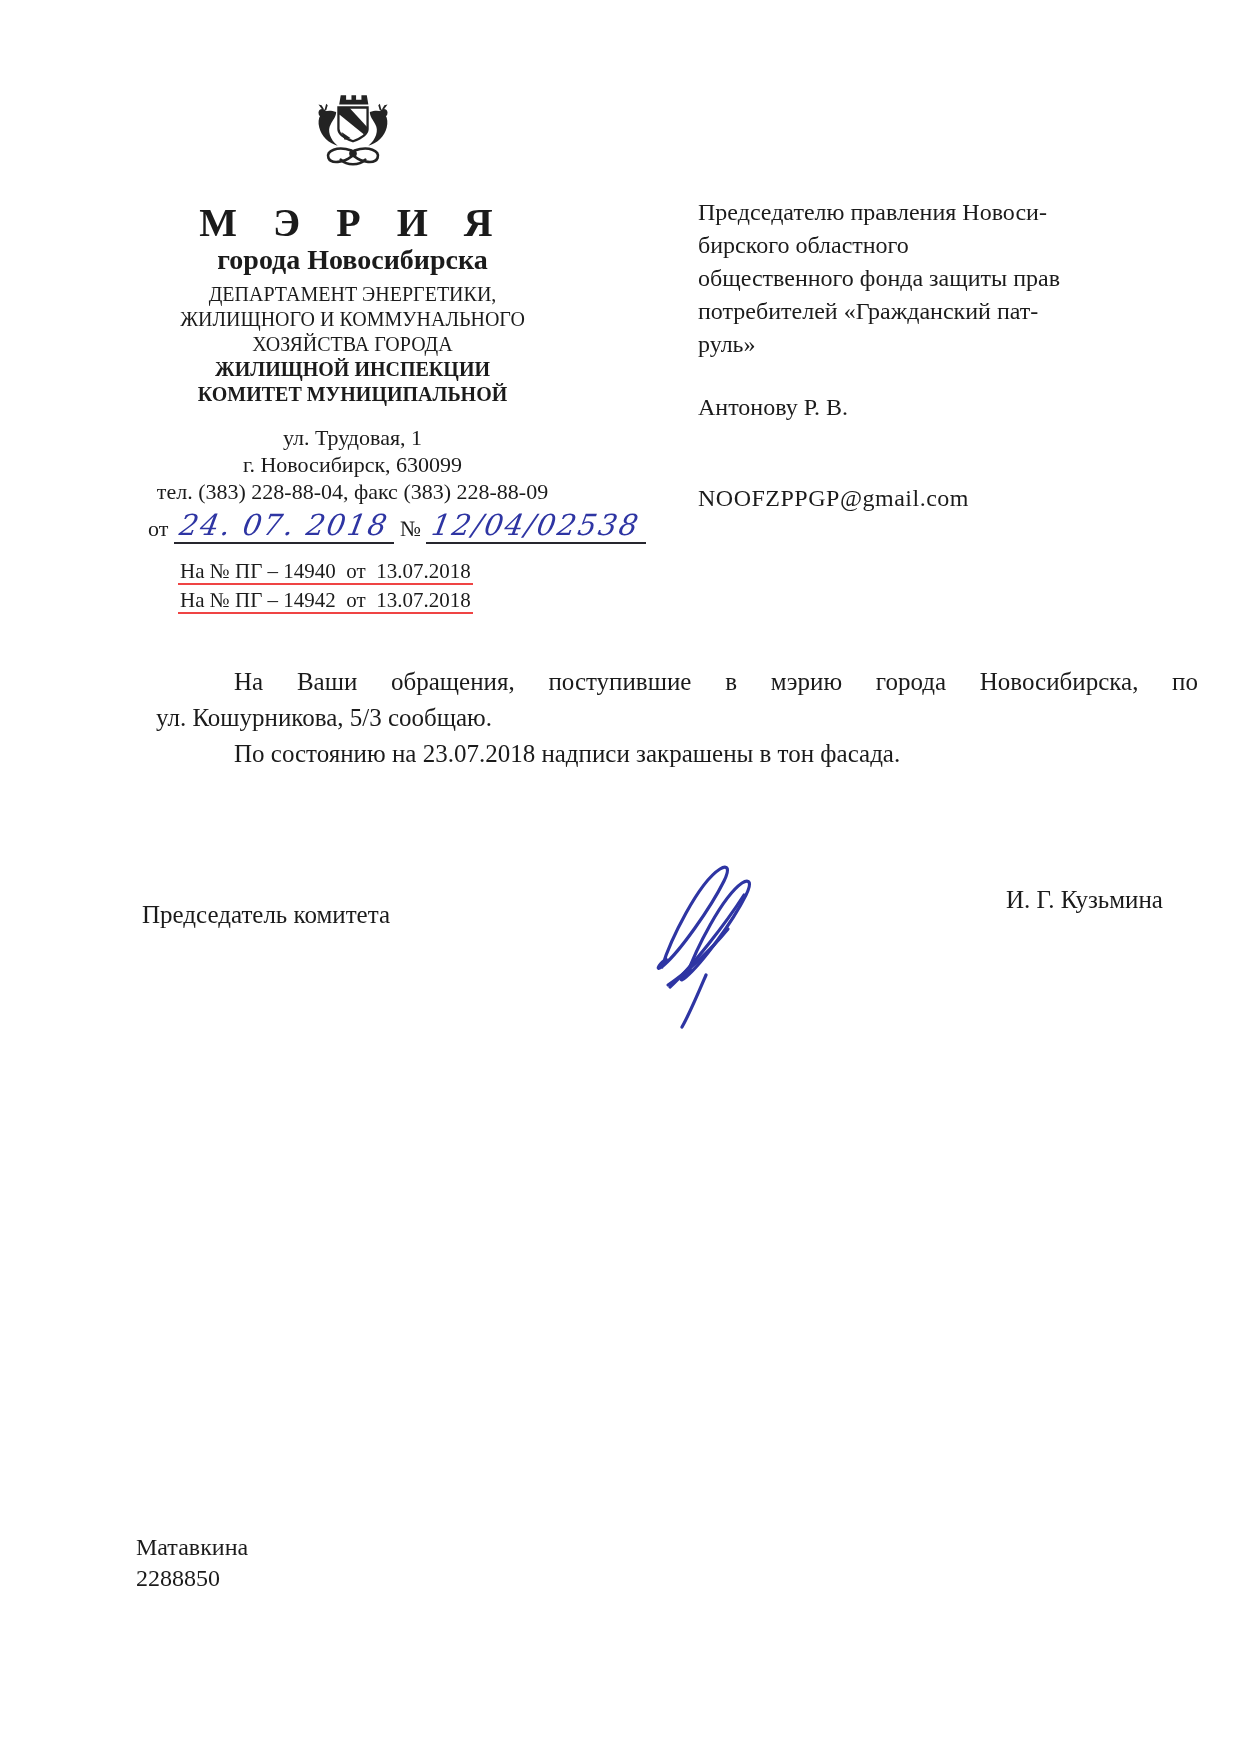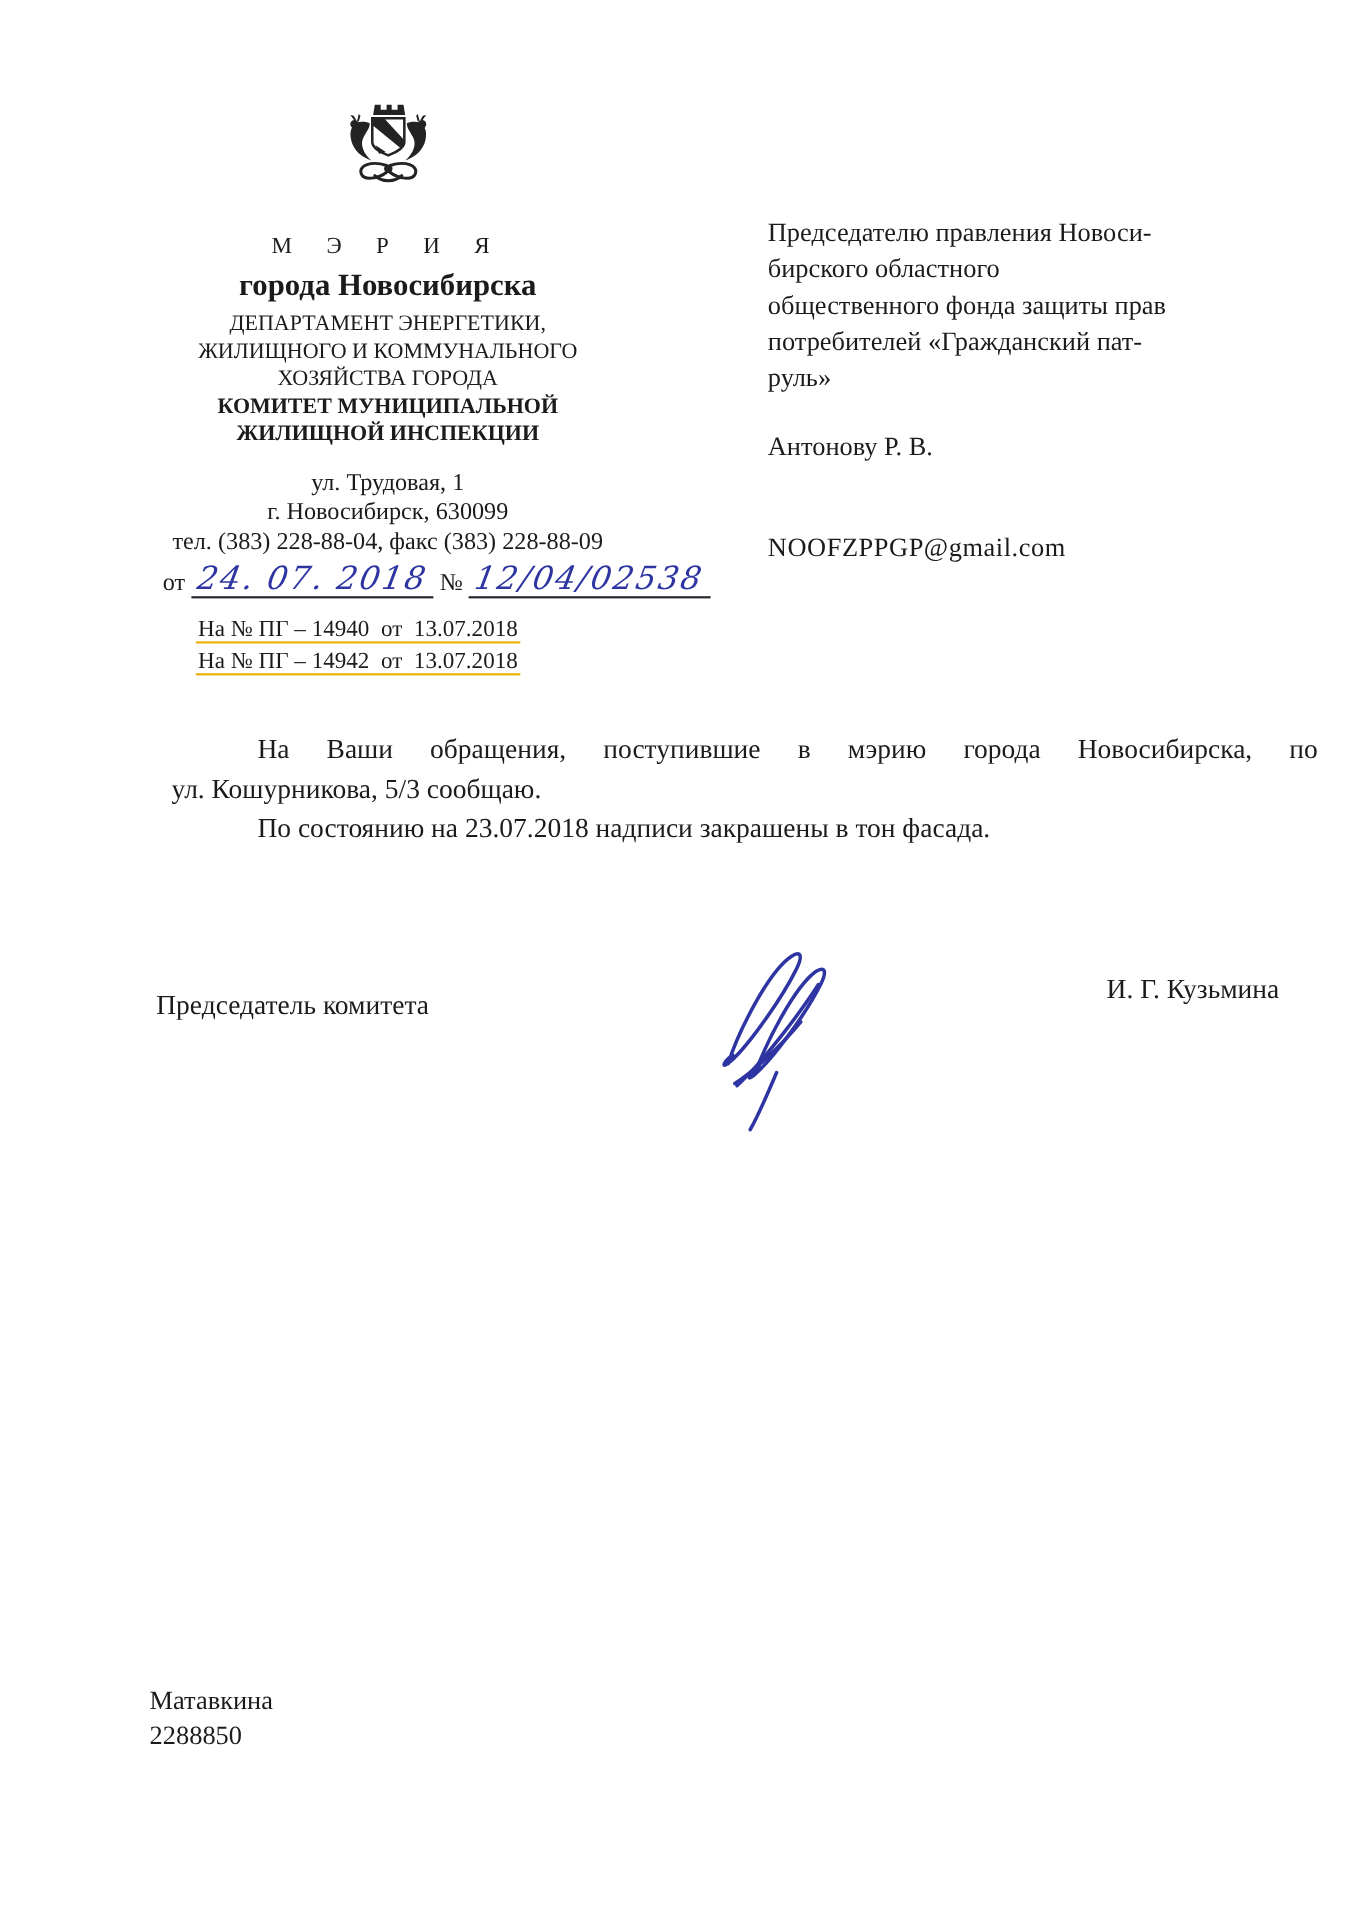--- a/index.html
+++ b/index.html
@@ -12,21 +12,21 @@
     color:#1b1b1b;
     overflow:hidden;
   }
   
   .left-col{
     position:absolute;left:130px;top:92px;width:445px;
     text-align:center;
   }
   .emblem{display:block;margin:0 auto 14px auto;}
   .org-title{
-    font-size:21px;font-weight:normal;letter-spacing:13px;
+    font-size:40px;font-weight:bold;letter-spacing:13px;
     margin:0;line-height:34px;
   }
   .org-subtitle{
     font-size:28px;font-weight:bold;margin:4px 0 6px 0;line-height:32px;
   }
   .dept-line{font-size:20px;line-height:25px;}
   .committee-line{font-size:20px;line-height:25px;font-weight:bold;}
   .address-block{margin-top:17px;}
   .address-line{font-size:22px;line-height:27px;}
   .outgoing-line{
@@ -43,21 +43,21 @@
     font-family:"DejaVu Serif", serif;
     font-style:italic;
     color:#2e35a3;
     font-size:29px;line-height:30px;letter-spacing:2px;
     display:inline-block;transform:skewX(-10deg);
     position:relative;top:-1px;
   }
   .ref-block{margin-top:16px;text-align:left;padding-left:48px;}
   .ref-line{
     display:inline-block;font-size:21px;line-height:22px;
-    border-bottom:2px solid #eab308;margin-bottom:4px;padding:0 2px 1px 2px;
+    border-bottom:2px solid #ef4444;margin-bottom:4px;padding:0 2px 1px 2px;
     white-space:pre;
   }
   
   .right-col{
     position:absolute;left:698px;top:196px;width:420px;
     font-size:24px;line-height:33px;text-align:left;
   }
   .recipient-name{margin-top:30px;}
   .recipient-email{margin-top:58px;letter-spacing:0.5px;}
   
@@ -108,22 +108,22 @@
       </g>
       <circle cx="60" cy="80" r="5" fill="#232323"></circle>
     </svg>
 
     <div class="org-title">М Э Р И Я</div>
     <div class="org-subtitle">города Новосибирска</div>
 
     <div class="dept-line">ДЕПАРТАМЕНТ ЭНЕРГЕТИКИ,</div>
     <div class="dept-line">ЖИЛИЩНОГО И КОММУНАЛЬНОГО</div>
     <div class="dept-line">ХОЗЯЙСТВА ГОРОДА</div>
+    <div class="committee-line">ЖИЛИЩНОЙ ИНСПЕКЦИИ</div>
     <div class="committee-line">КОМИТЕТ МУНИЦИПАЛЬНОЙ</div>
-    <div class="committee-line">ЖИЛИЩНОЙ ИНСПЕКЦИИ</div>
 
     <div class="address-block">
       <div class="address-line">ул. Трудовая, 1</div>
       <div class="address-line">г. Новосибирск, 630099</div>
       <div class="address-line">тел. (383) 228-88-04, факс (383) 228-88-09</div>
     </div>
 
     <div class="outgoing-line">
       <span>от</span>
       <span class="blank date"><span class="pen">24. 07. 2018</span></span>

